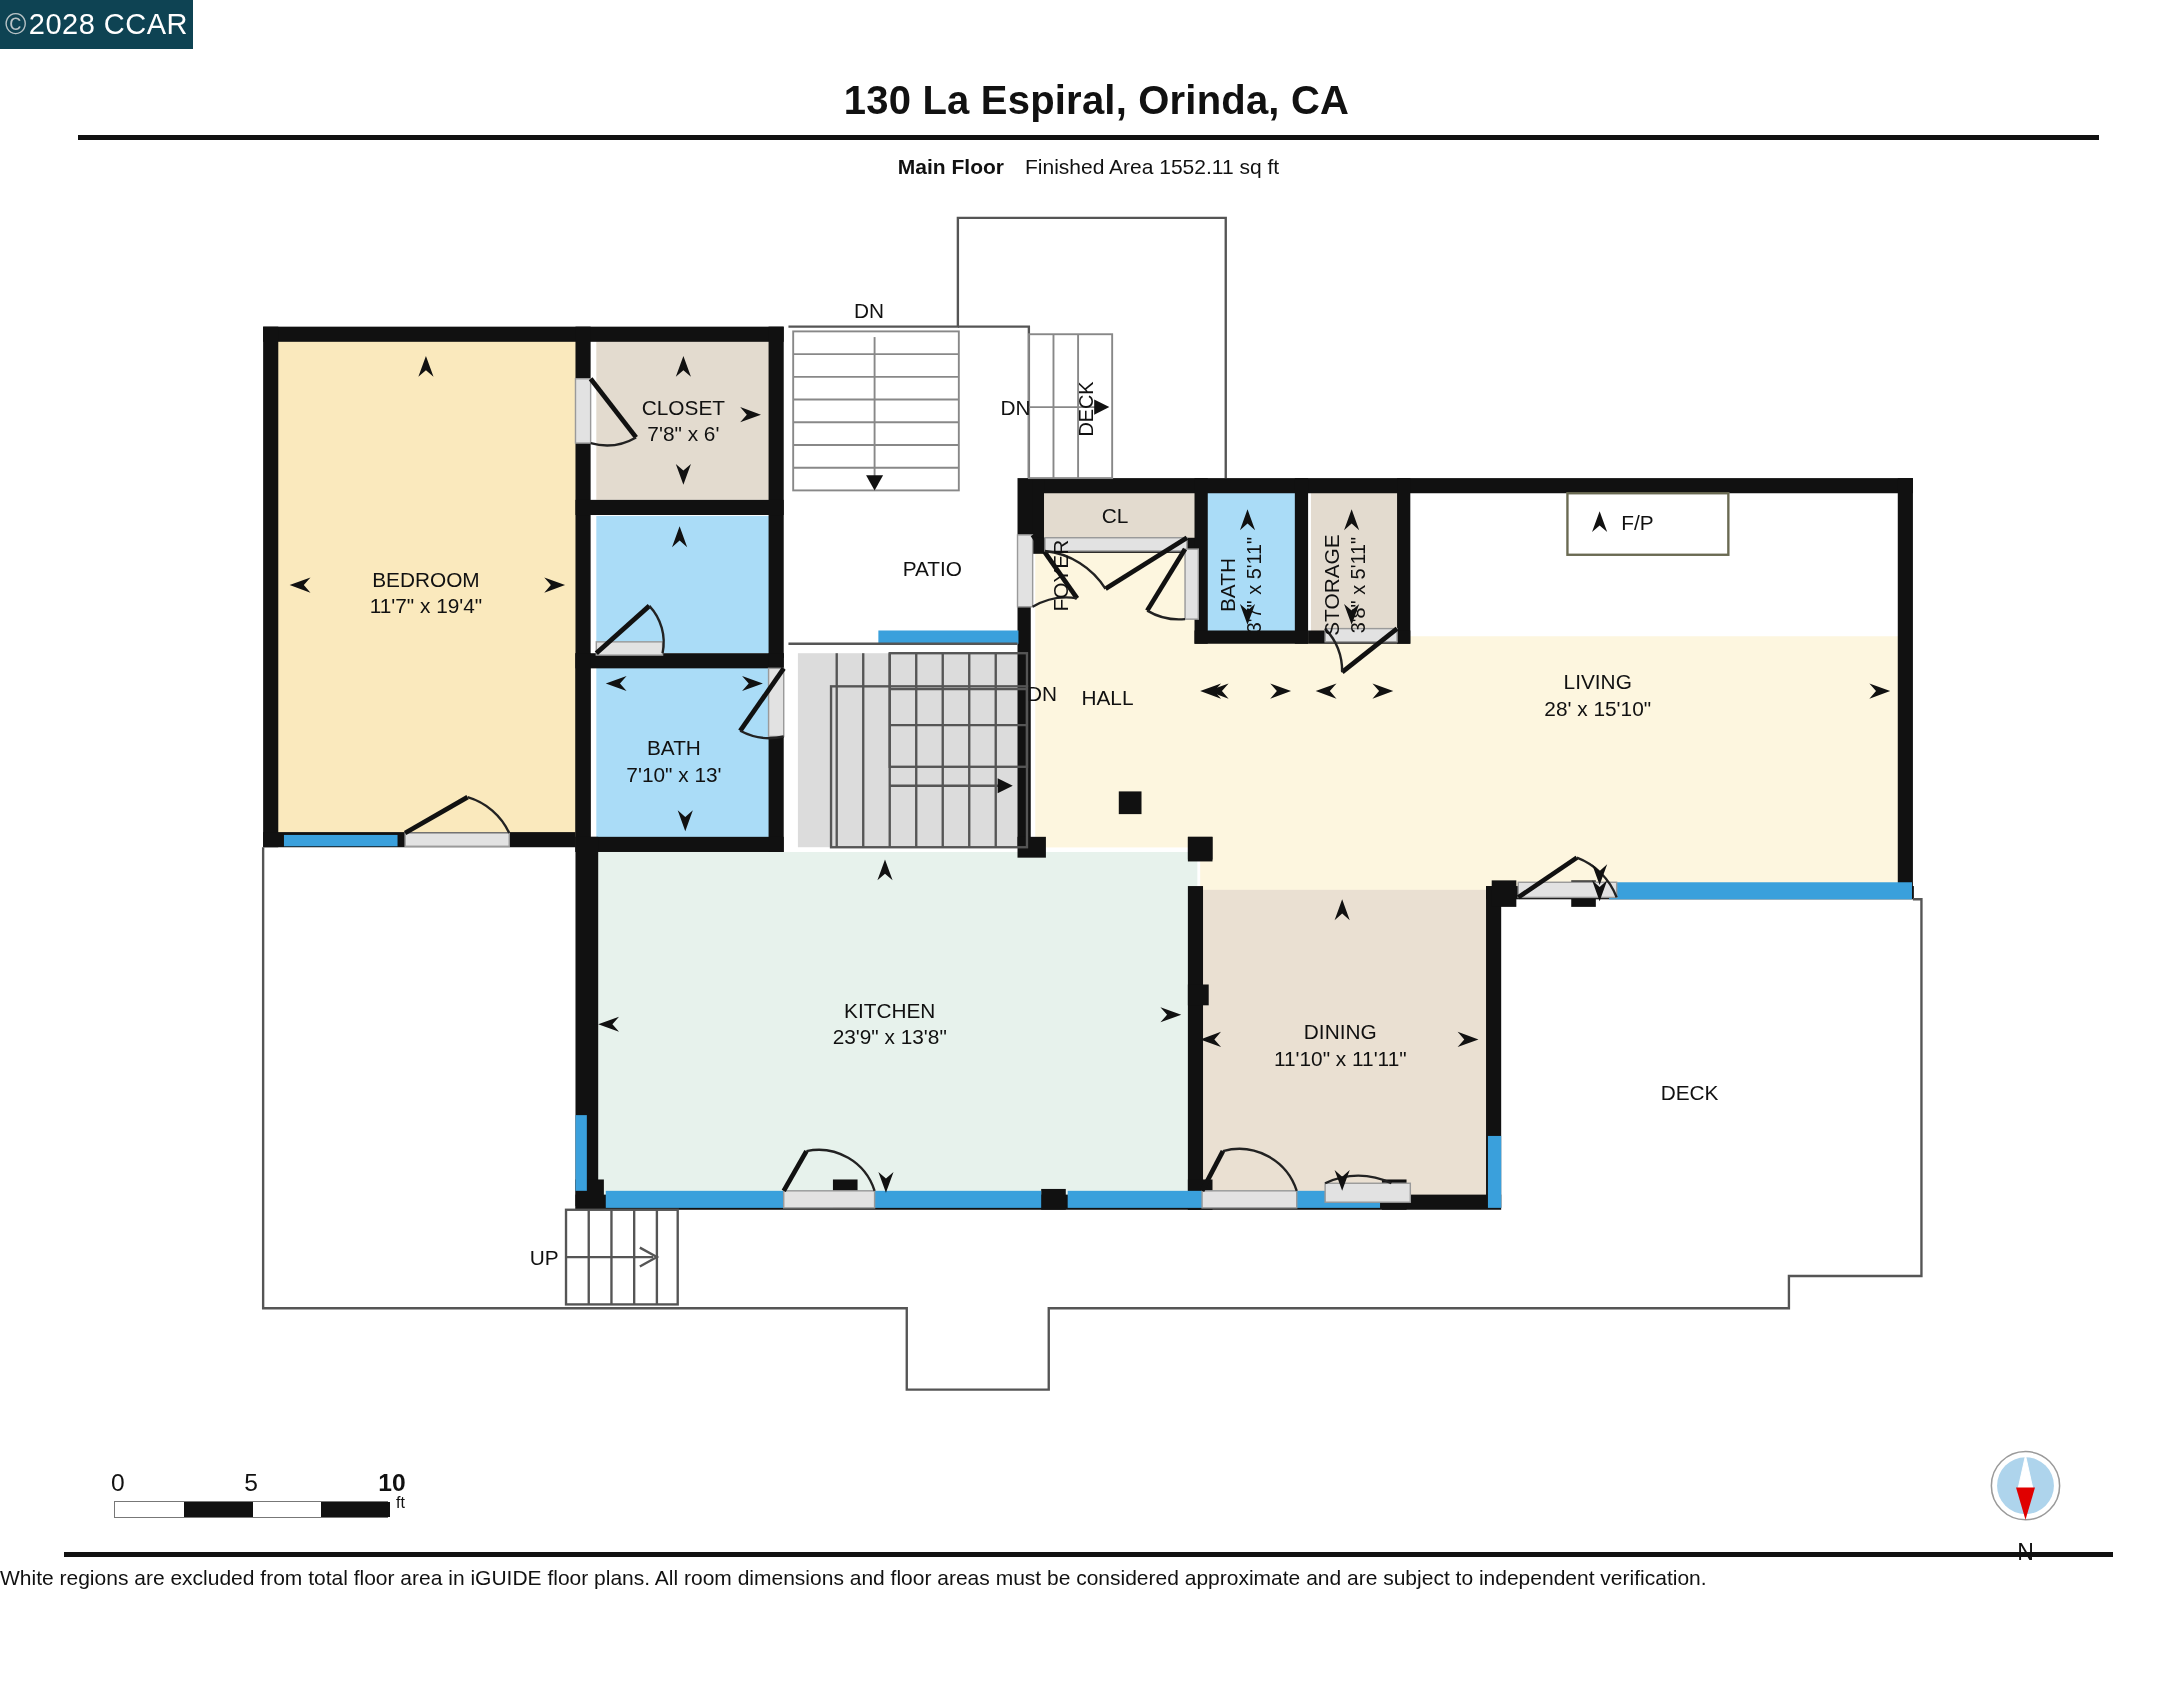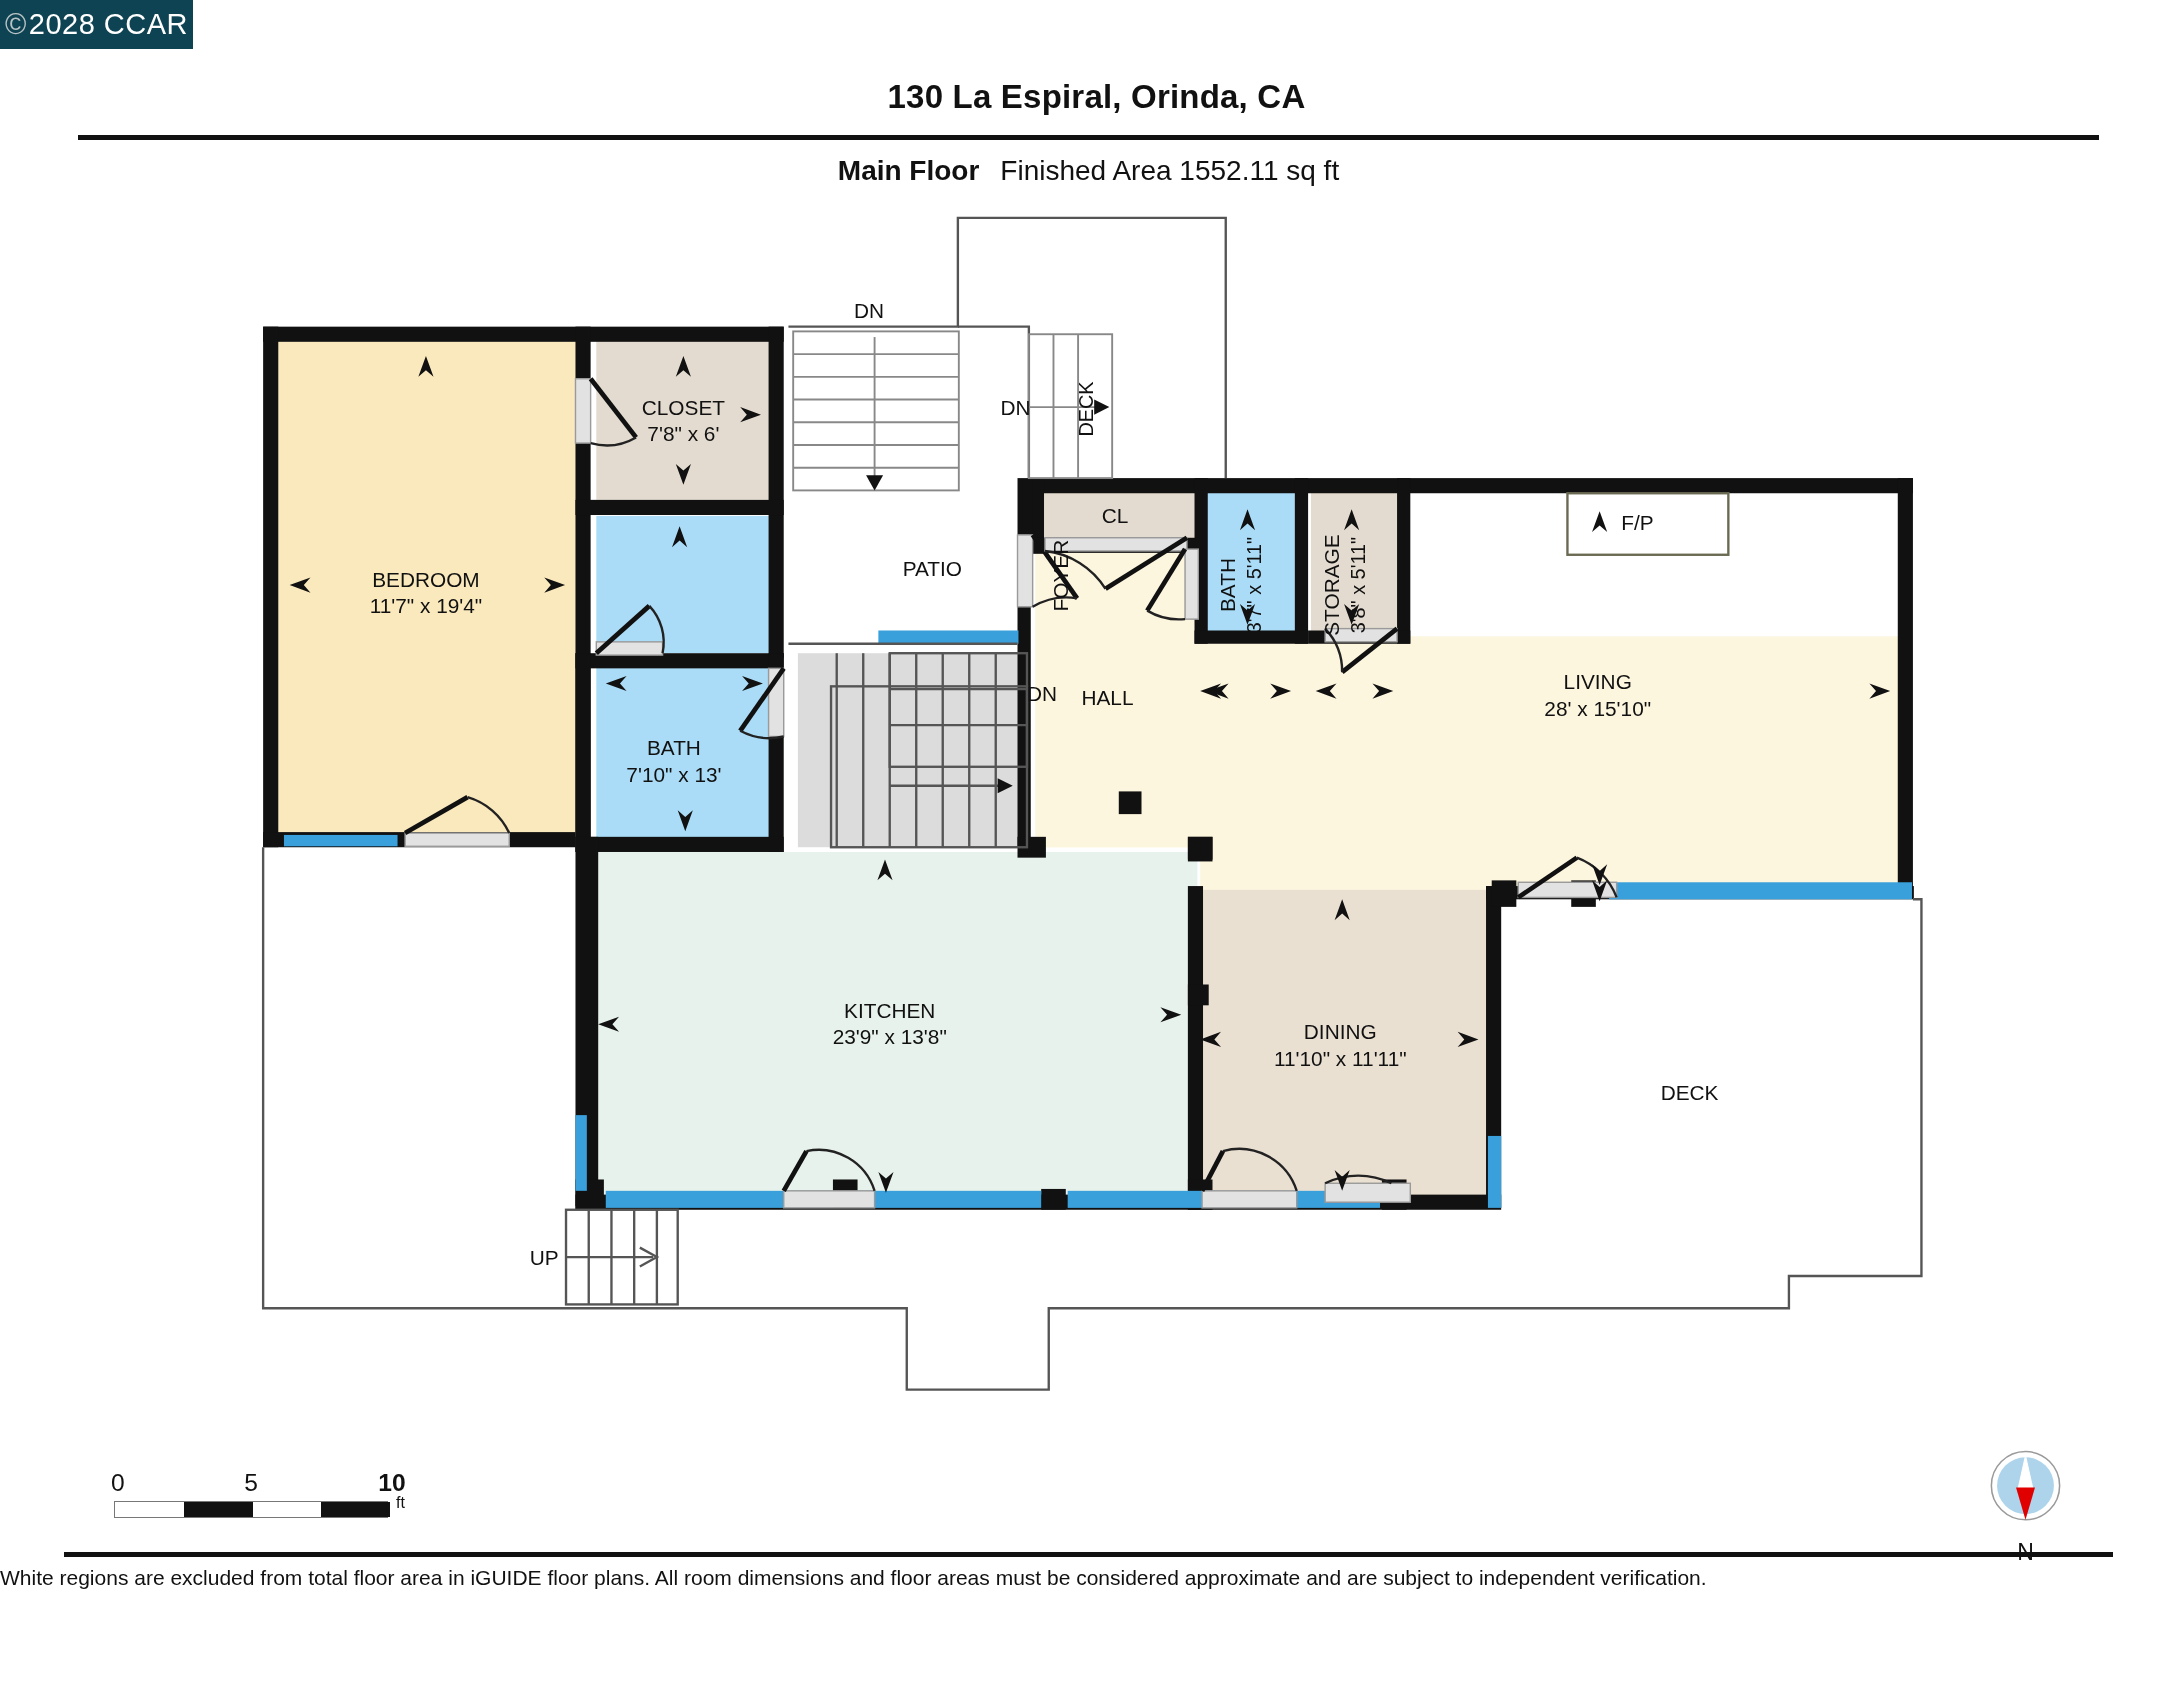--- a/index.html
+++ b/index.html
@@ -19,29 +19,29 @@
     background:#0e4353;
     display:flex; align-items:center; justify-content:center;
     color:#ffffff; font-size:29px; letter-spacing:0.5px;
     font-family:"Liberation Sans", sans-serif;
   }
   .copyright-badge .cmark{ color:#b9c3c6; margin-right:1.9px; }
 
   
   .plan-title{
     position:absolute; left:16px; right:0; top:78px;
-    text-align:center; font-size:33px; font-weight:bold; letter-spacing:0.2px;
+    text-align:center; font-size:40px; font-weight:bold; letter-spacing:0.2px;
   }
   .rule-top{
     position:absolute; left:78px; right:78px; top:135px;
     height:4.7px; background:#111;
   }
   .subtitle{
     position:absolute; left:0; right:0; top:155px;
-    text-align:center; font-size:28px;
+    text-align:center; font-size:21px;
   }
   .subtitle b{ font-weight:bold; }
   .subtitle .gap{ display:inline-block; width:21px; }
 
   
   .prepared{
     position:absolute; left:0; right:0; top:1481px;
     text-align:center; font-size:24px;
   }
   .rule-bottom{

